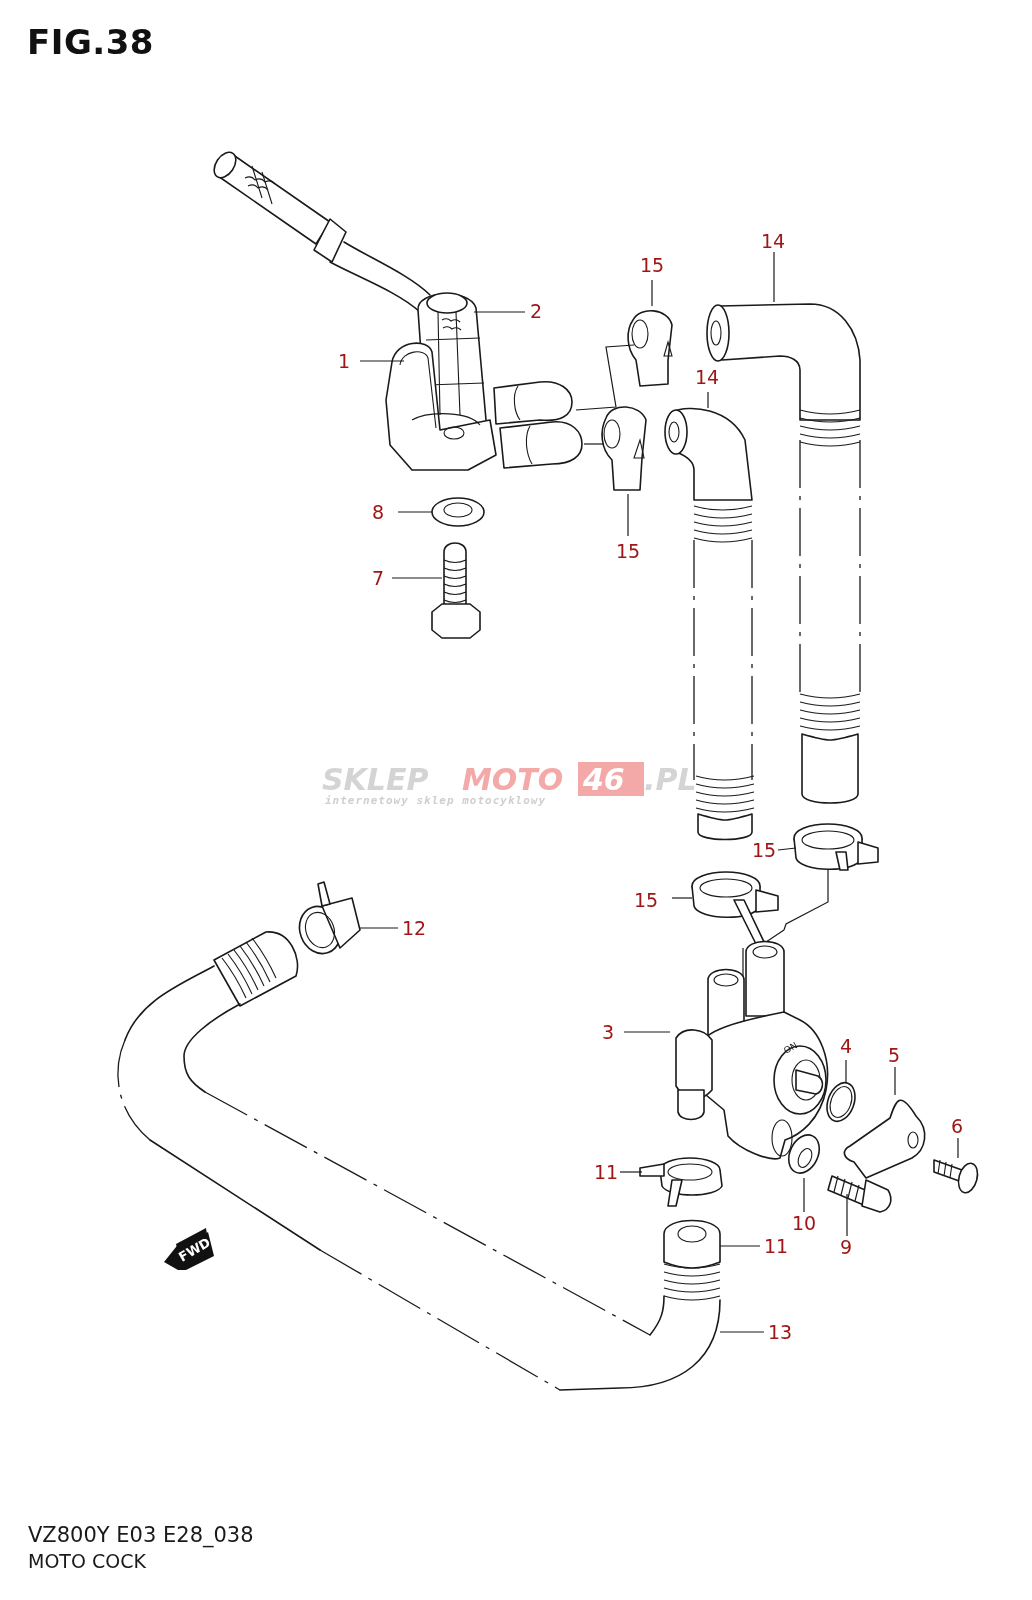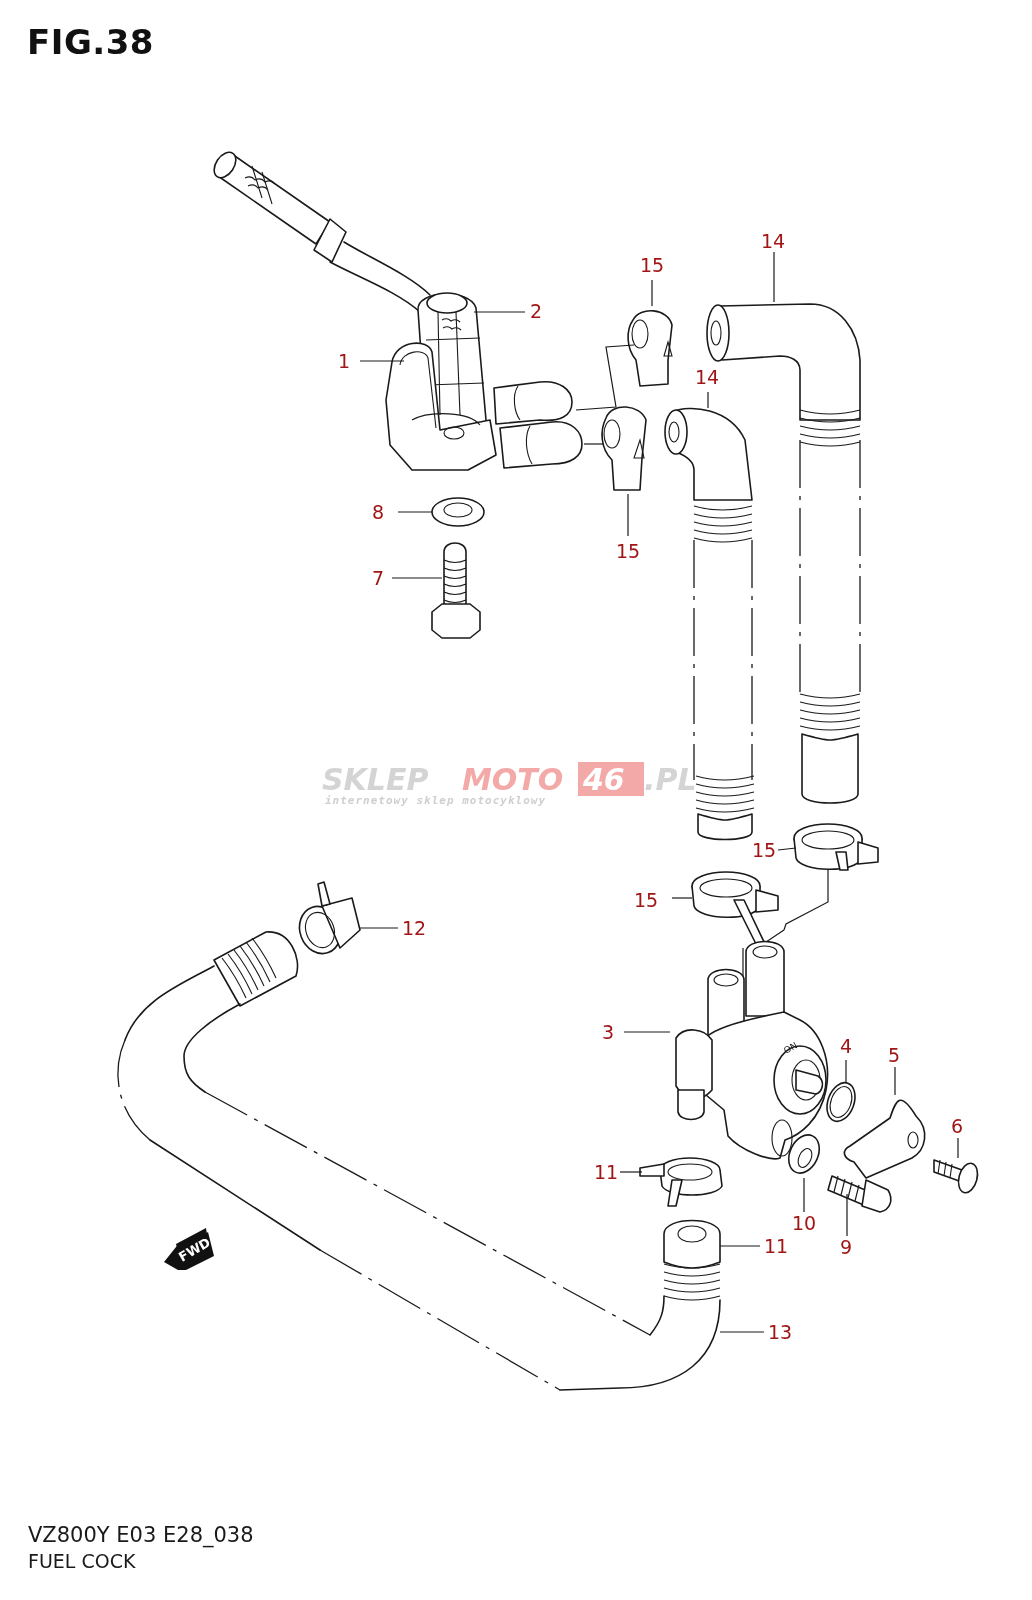--- a/index.html
+++ b/index.html
@@ -308,13 +308,13 @@
   </g>
 
   <g>
     <path d="M164,1262 L180,1242 L180,1250 L208,1232 L214,1256 L186,1270 L178,1270 Z" fill="#111"></path>
     <path d="M176,1244 L206,1228 L210,1254 L182,1268 Z" fill="#111"></path>
     <text x="182" y="1262" class="fwd-text" transform="rotate(-30 182 1262)">FWD</text>
   </g>
 </svg>
 
 <div class="footer-code">VZ800Y E03 E28_038</div>
-<div class="footer-name">FUEL COCK</div>
+<div class="footer-name">MOTO COCK</div>
 
 </body></html>

